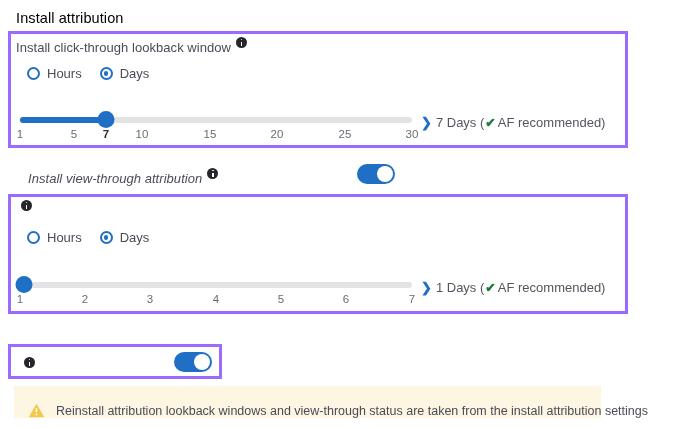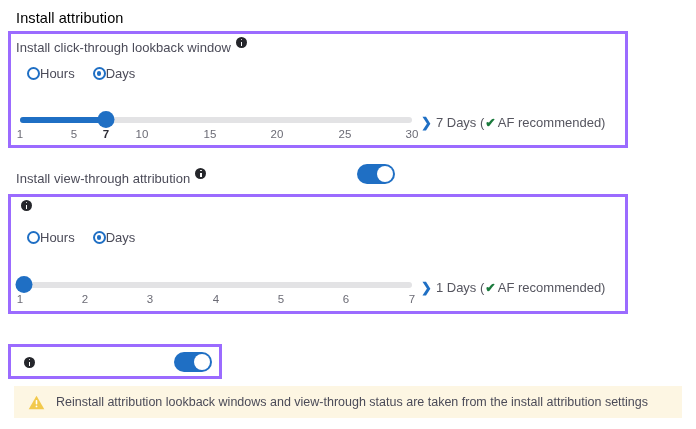--- a/index.html
+++ b/index.html
@@ -84,20 +84,21 @@
   
   .radio-group {
     position: absolute;
     display: flex;
     align-items: center;
     gap: 18px;
   }
   .radio-opt {
     display: flex;
     align-items: center;
+    gap: 7px;
     cursor: pointer;
   }
   .radio-mark {
     width: 13px;
     height: 13px;
     border-radius: 50%;
     border: 2px solid #1f6fc4;
     box-sizing: border-box;
     position: relative;
     flex: none;
@@ -204,25 +205,25 @@
     height: 16px;
     border-radius: 50%;
     background: #ffffff;
   }
 
   
   .warn-banner {
     position: absolute;
     left: 14px;
     top: 386px;
-    width: 668px;
+    width: 587px;
     height: 32px;
     background: #fdf6e3;
     display: flex;
-    align-items: center;
+    align-items: flex-end;
     box-sizing: border-box;
     padding-left: 14px;
   }
   .warn-icon {
     width: 17px;
     height: 15px;
     flex: none;
     margin-right: 11px;
   }
   .warn-text {
@@ -269,21 +270,21 @@
   </div>
 </div>
 
 <div class="slider-value" style="left:421px; top:115px;">
   <span class="chev">❯</span>
   <span>7 Days (</span>
   <span class="check">✔</span>
   <span> AF recommended)</span>
 </div>
 
-<div class="field-label" style="left:16px; top:167px;">
+<div class="field-label" style="left:28px; top:167px;font-style:italic;">
   <span>Install view-through attribution</span><span class="info-icon"></span>
 </div>
 
 <div class="toggle" style="left:357px; top:164px;">
   <span class="knob"></span>
 </div>
 
 <div class="hl-box" id="box-view"></div>
 
 <div class="field-label" style="left:16px; top:199px;">

